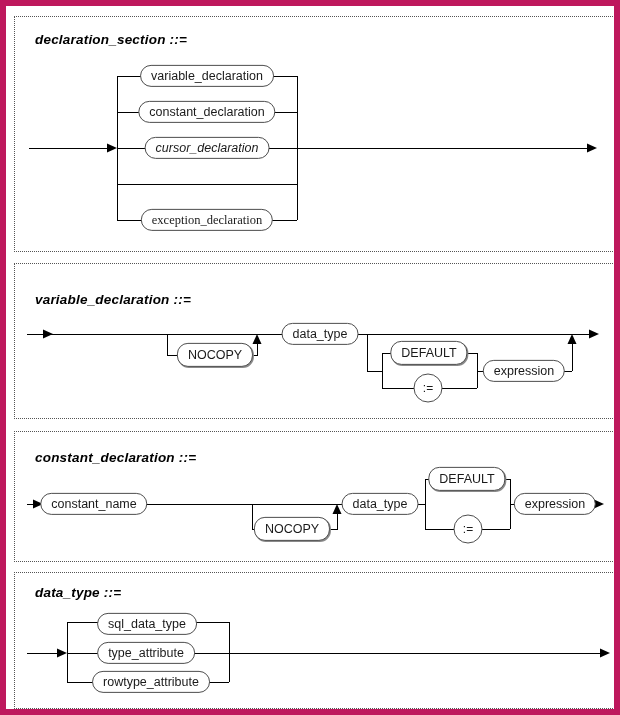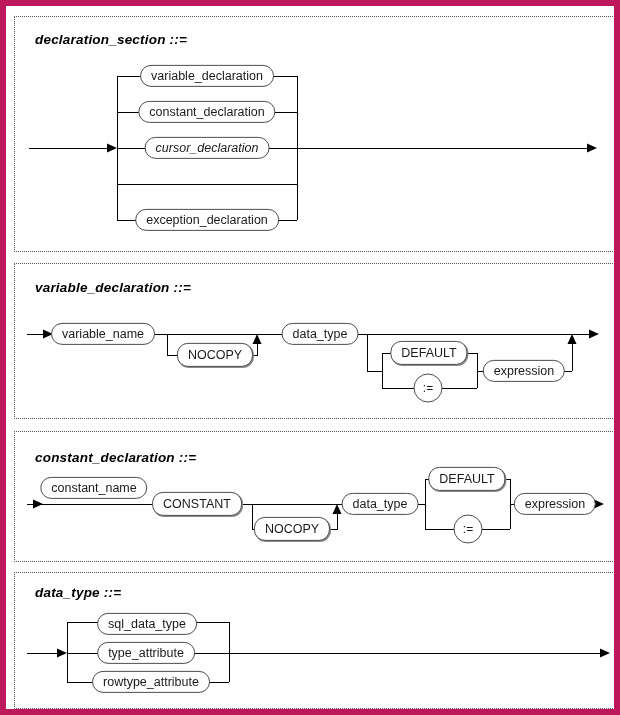--- a/index.html
+++ b/index.html
@@ -38,50 +38,48 @@
   <div class="section" style="top:10px;height:236px;">
     <div class="title" style="top:15px;"><span>declaration_section</span> <span>::=</span></div>
     <svg class="rails" width="601" height="234">
       <path d="M14,131 H93 M102,59 V203 M282,59 V203 M102,59 H282 M102,95 H282 M102,131 H282 M102,167 H282 M102,203 H282 M282,131 H573"></path>
       <polygon points="102,131 92,126.5 92,135.5"></polygon>
       <polygon points="582,131 572,126.5 572,135.5"></polygon>
     </svg>
     <div class="node pill" style="left:192px;top:59px;">variable_declaration</div>
     <div class="node pill" style="left:192px;top:95px;">constant_declaration</div>
     <div class="node pill" style="left:192px;top:131px;font-style:italic;">cursor_declaration</div>
-    <div class="node pill" style="left:192px;top:203px;">exception_declaration</div>
+    <div class="node pill" style="left:192px;top:203px;font-family:Liberation Serif, serif;">exception_declaration</div>
   </div>
 
   <div class="section" style="top:257px;height:156px;">
-    <div class="title" style="top:16px;"><span>variable_declaration</span> <span>::=</span></div>
+    <div class="title" style="top:28px;"><span>variable_declaration</span> <span>::=</span></div>
     <svg class="rails" width="601" height="154">
       <path d="M12,70 H575 M152,70 V91 H242 V79 M352,70 V107 H367 M367,89 V124 M367,89 H462 M367,124 H462 M462,89 V124 M462,107 H557 M557,107 V79"></path>
       <polygon points="38,70 28,65.5 28,74.5"></polygon>
       <polygon points="242,70 237.5,80 246.5,80"></polygon>
       <polygon points="557,70 552.5,80 561.5,80"></polygon>
       <polygon points="584,70 574,65.5 574,74.5"></polygon>
     </svg>
-    <div class="node pill" style="left:88px;top:70px;">variable_name</div>
     <div class="node kwbox" style="left:200px;top:91px;">NOCOPY</div>
     <div class="node pill" style="left:305px;top:70px;">data_type</div>
     <div class="node kwbox" style="left:414px;top:89px;">DEFAULT</div>
     <div class="node opcircle" style="left:413px;top:124px;">:=</div>
     <div class="node pill" style="left:509px;top:107px;">expression</div>
   </div>
 
   <div class="section" style="top:425px;height:131px;">
     <div class="title" style="top:18px;text-align:right;"><span>constant_declaration</span> <span>::=</span></div>
     <svg class="rails" width="601" height="129">
       <path d="M12,72 H410 M237,72 V97 H322 V81 M410,47 V97 M410,47 H495 M410,97 H495 M495,47 V97 M495,72 H580"></path>
       <polygon points="28,72 18,67.5 18,76.5"></polygon>
       <polygon points="322,72 317.5,82 326.5,82"></polygon>
       <polygon points="589,72 579,67.5 579,76.5"></polygon>
     </svg>
-    <div class="node pill" style="left:79px;top:56px;">constant_name</div>
-    <div class="node kwbox" style="left:182px;top:72px;">CONSTANT</div>
+    <div class="node pill" style="left:79px;top:72px;">constant_name</div>
     <div class="node kwbox" style="left:277px;top:97px;">NOCOPY</div>
     <div class="node pill" style="left:365px;top:72px;">data_type</div>
     <div class="node kwbox" style="left:452px;top:47px;">DEFAULT</div>
     <div class="node opcircle" style="left:453px;top:97px;">:=</div>
     <div class="node pill" style="left:540px;top:72px;">expression</div>
   </div>
 
   <div class="section" style="top:566px;height:137px;">
     <div class="title" style="top:12px;font-style:italic;"><span>data_type</span> <span>::=</span></div>
     <svg class="rails" width="601" height="135">

